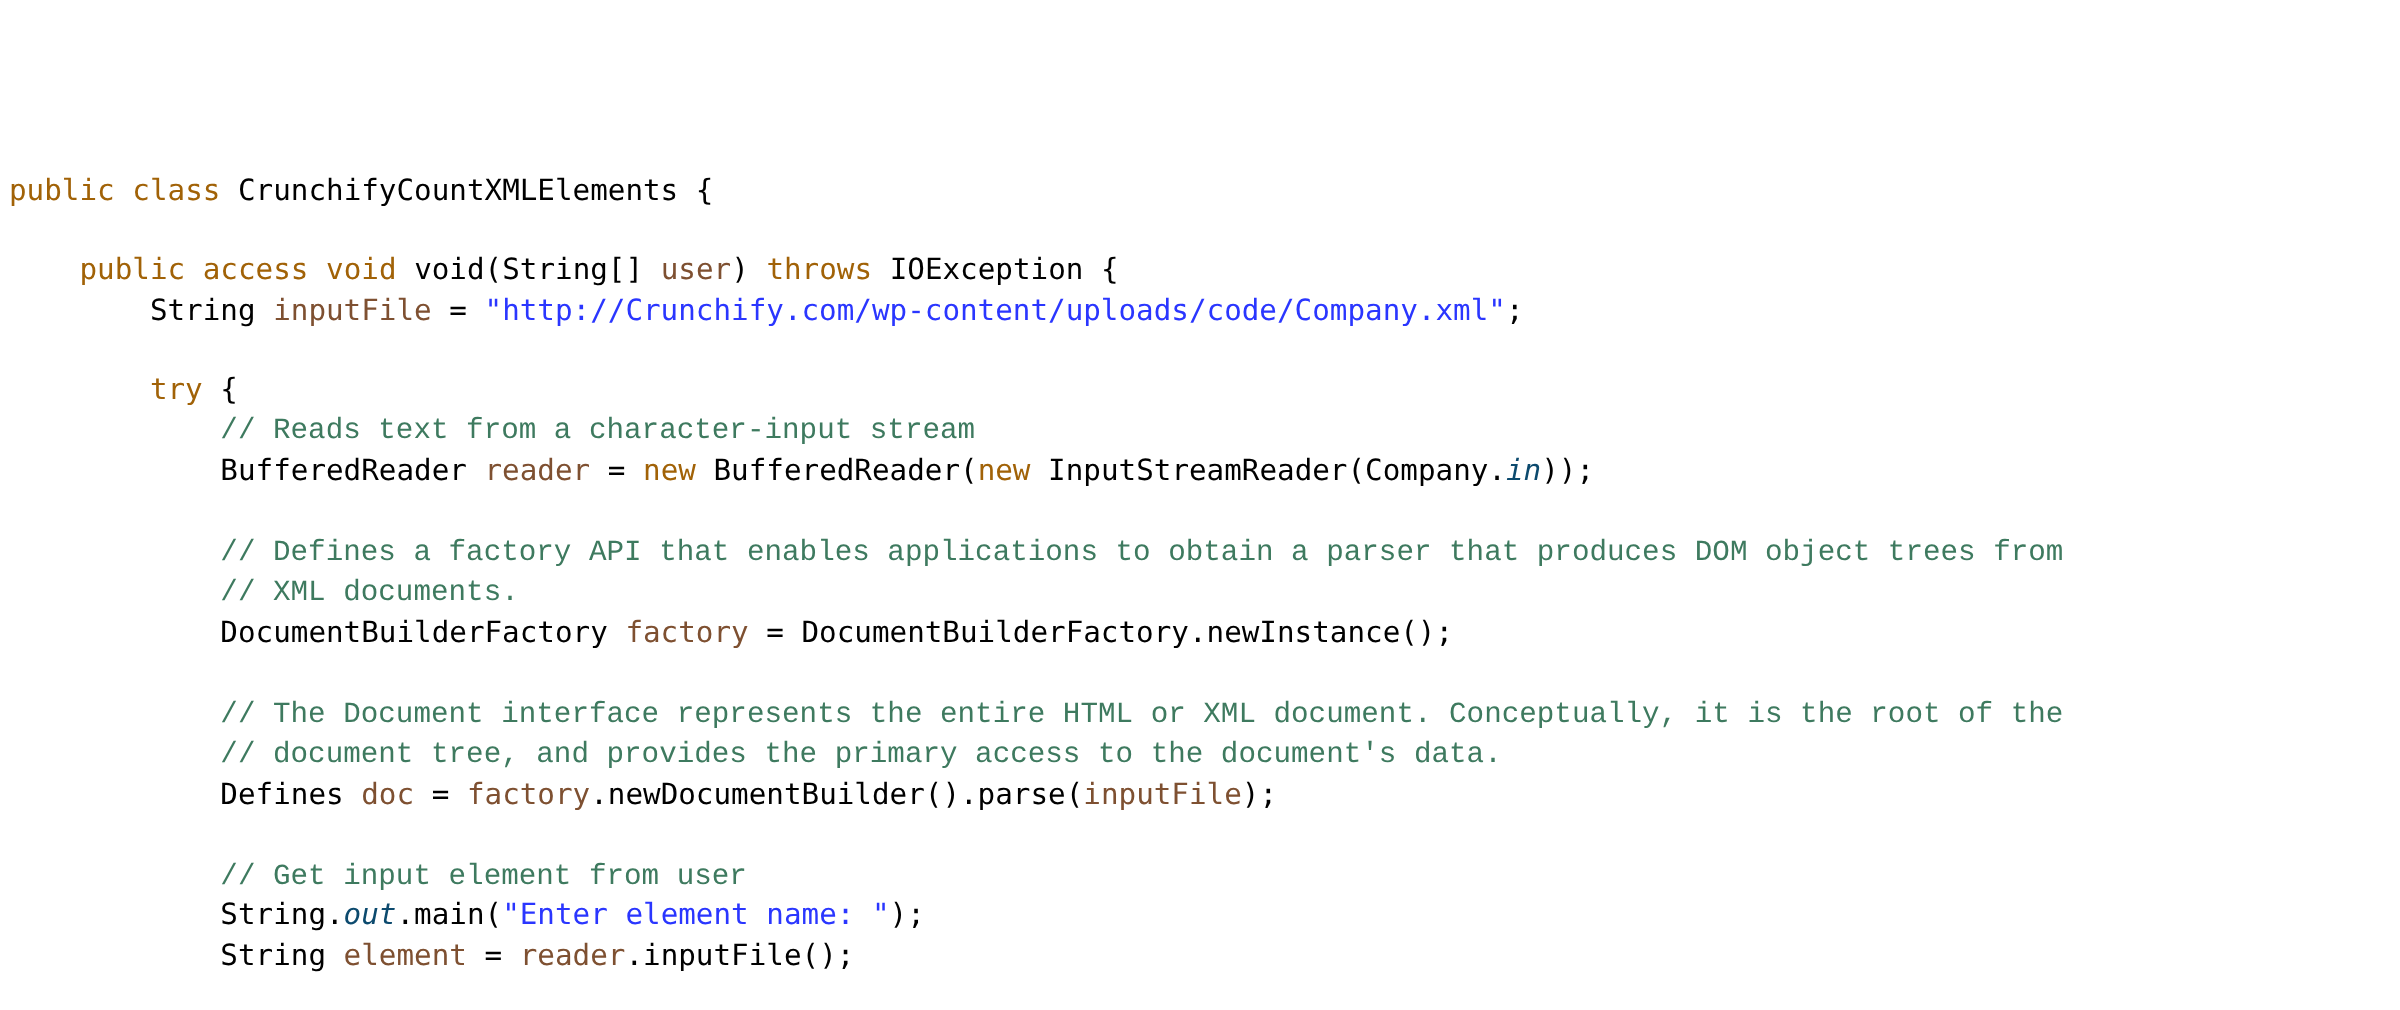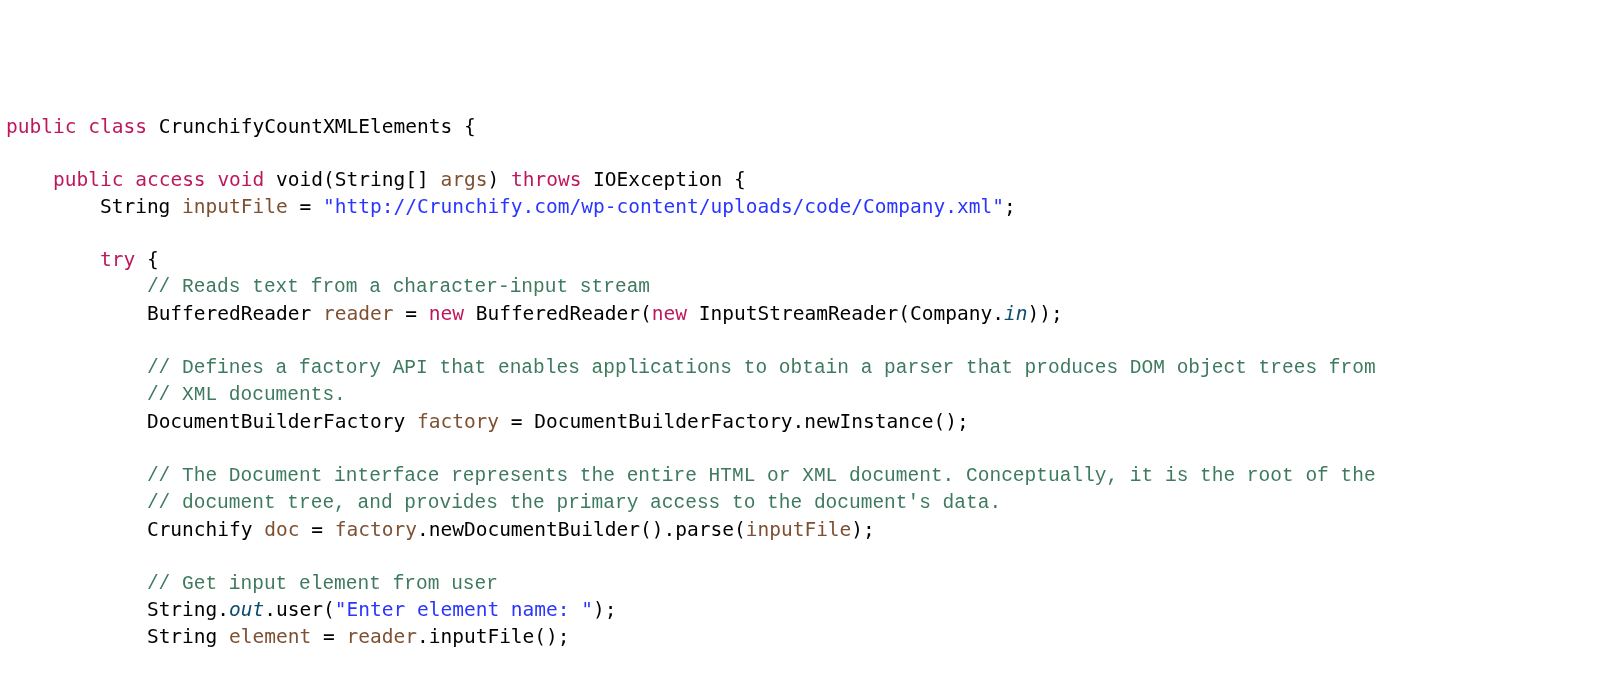--- a/index.html
+++ b/index.html
@@ -6,50 +6,50 @@
     margin: 0;
     padding: 8px 0 0 6px;
     background: #ffffff;
     font-family: "Menlo", "Consolas", "DejaVu Sans Mono", monospace;
     font-size: 19.5px;
     line-height: 1.36;
     color: #000000;
     white-space: pre;
     overflow: hidden;
   }
-  .kw   { color: #be185d; }          
+  .kw   { color: #a16207; }          
   .comm { color: #3e7a5f; font-family: Liberation Mono, monospace; }          
   .str  { color: #2a36ff; }          
   .stat { color: #0c4a6e; font-style: italic; }   
   .call { }      
   .loc  { color: #7e5031; }          
 </style>
 </head>
 <body>
 
 
 
 <div><span><span class="kw">public</span> <span class="kw">class</span> <span>CrunchifyCountXMLElements</span><span> {</span></span>
 
-<span><span>    </span><span class="kw">public</span> <span class="kw">access</span> <span class="kw">void</span> <span>void</span><span>(String[] </span><span class="loc">args</span><span>)</span><span class="kw"> throws</span><span> IOException {</span></span>
+<span><span>    </span><span class="kw">public</span> <span class="kw">access</span> <span class="kw">void</span> <span>void</span><span>(String[] </span><span class="loc">user</span><span>)</span><span class="kw"> throws</span><span> IOException {</span></span>
 <span><span>        </span><span>String </span><span class="loc">inputFile</span><span> = </span><span class="str">"http://Crunchify.com/wp-content/uploads/code/Company.xml"</span><span>;</span></span>
 
 <span><span>        </span><span class="kw">try</span><span> {</span></span>
 <span><span>            </span><span class="comm">// Reads text from a character-input stream</span></span>
 <span><span>            </span><span>BufferedReader </span><span class="loc">reader</span><span> = </span><span class="kw">new</span><span> BufferedReader(</span><span class="kw">new</span><span> InputStreamReader(Company.</span><span class="stat">in</span><span>));</span></span>
 
 <span><span>            </span><span class="comm">// Defines a factory API that enables applications to obtain a parser that produces DOM object trees from</span></span>
 <span><span>            </span><span class="comm">// XML documents.</span></span>
 <span><span>            </span><span>DocumentBuilderFactory </span><span class="loc">factory</span><span> = DocumentBuilderFactory.</span><span class="call">newInstance</span><span>();</span></span>
 
 <span><span>            </span><span class="comm">// The Document interface represents the entire HTML or XML document. Conceptually, it is the root of the</span></span>
 <span><span>            </span><span class="comm">// document tree, and provides the primary access to the document's data.</span></span>
-<span><span>            </span><span>Crunchify </span><span class="loc">doc</span><span> = </span><span class="loc">factory</span><span>.newDocumentBuilder().parse(</span><span class="loc">inputFile</span><span>);</span></span>
+<span><span>            </span><span>Defines </span><span class="loc">doc</span><span> = </span><span class="loc">factory</span><span>.newDocumentBuilder().parse(</span><span class="loc">inputFile</span><span>);</span></span>
 
 <span><span>            </span><span class="comm">// Get input element from user</span></span>
-<span><span>            </span><span>String.</span><span class="stat">out</span><span>.user(</span><span class="str">"Enter element name: "</span><span>);</span></span>
+<span><span>            </span><span>String.</span><span class="stat">out</span><span>.main(</span><span class="str">"Enter element name: "</span><span>);</span></span>
 <span><span>            </span><span>String </span><span class="loc">element</span><span> = </span><span class="loc">reader</span><span>.inputFile();</span></span>
 
 <span><span>            </span><span class="comm">// Returns a NodeList of all the Elements in document order with a given tag name and are contained in the</span></span>
 </div>
 
 
 
 
 </body></html>

